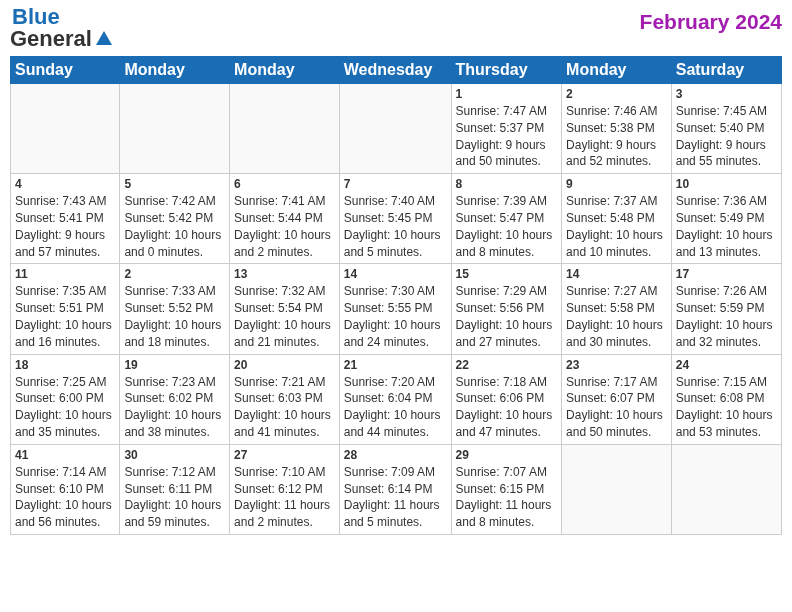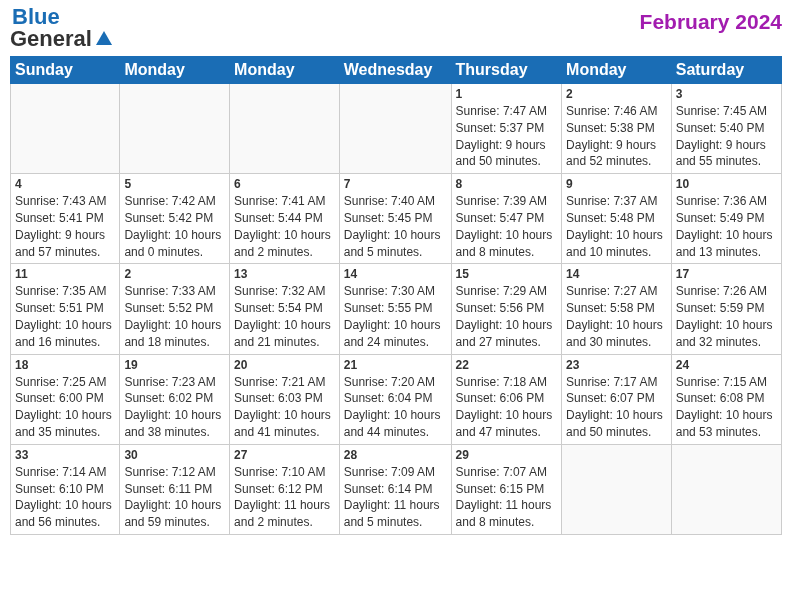--- a/index.html
+++ b/index.html
@@ -225,21 +225,21 @@
             <div class="day-number">23</div>
             <div class="day-info">Sunrise: 7:17 AM<br>Sunset: 6:07 PM<br>Daylight: 10 hours<br>and 50 minutes.</div>
           </td>
           <td>
             <div class="day-number">24</div>
             <div class="day-info">Sunrise: 7:15 AM<br>Sunset: 6:08 PM<br>Daylight: 10 hours<br>and 53 minutes.</div>
           </td>
         </tr>
         <tr>
           <td>
-            <div class="day-number">33</div>
+            <div class="day-number">41</div>
             <div class="day-info">Sunrise: 7:14 AM<br>Sunset: 6:10 PM<br>Daylight: 10 hours<br>and 56 minutes.</div>
           </td>
           <td>
             <div class="day-number">30</div>
             <div class="day-info">Sunrise: 7:12 AM<br>Sunset: 6:11 PM<br>Daylight: 10 hours<br>and 59 minutes.</div>
           </td>
           <td>
             <div class="day-number">27</div>
             <div class="day-info">Sunrise: 7:10 AM<br>Sunset: 6:12 PM<br>Daylight: 11 hours<br>and 2 minutes.</div>
           </td>

